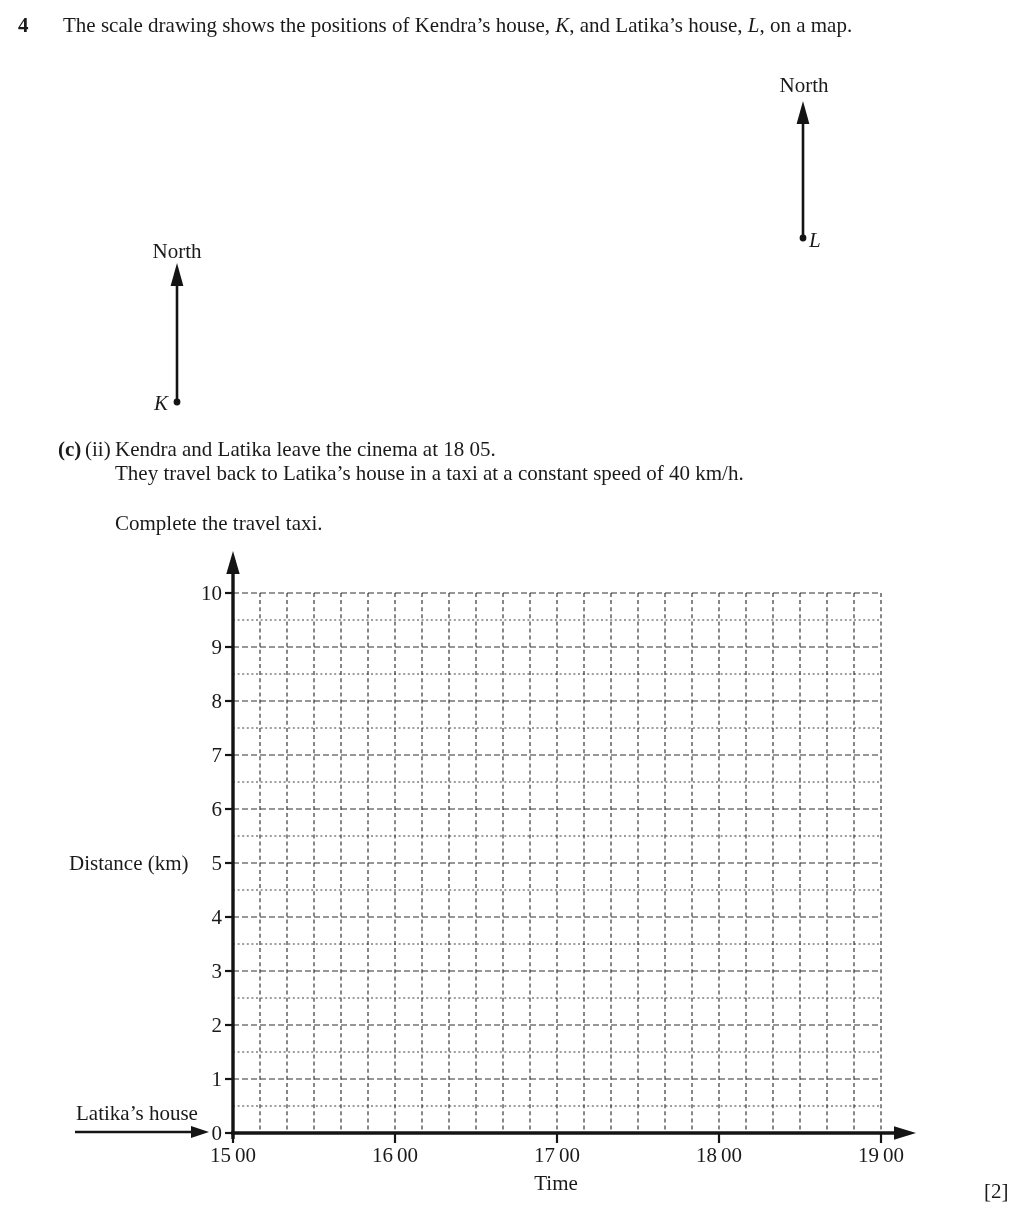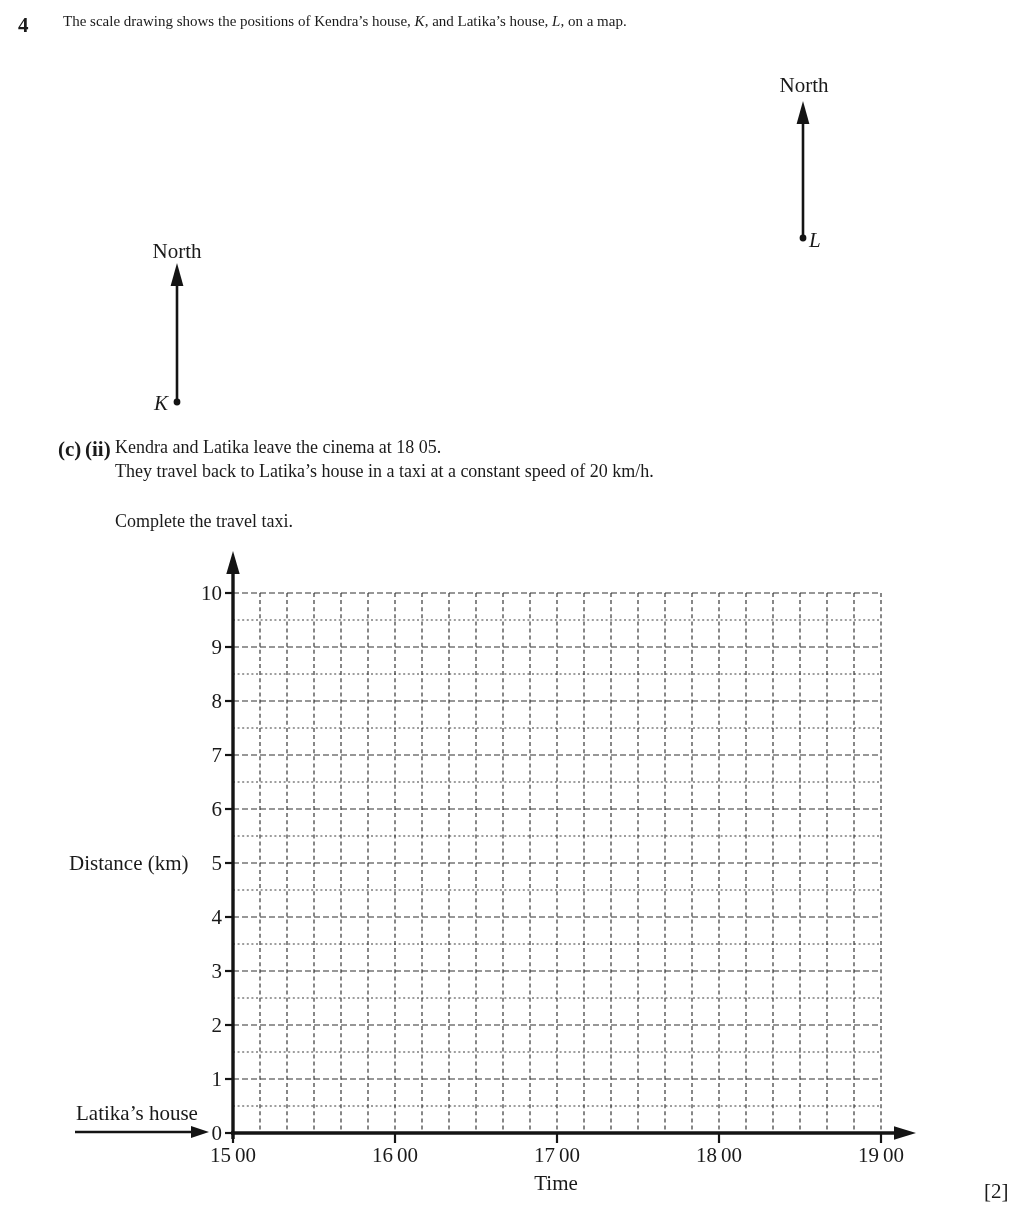--- a/index.html
+++ b/index.html
@@ -2,25 +2,25 @@
 <html><head>
 <meta charset="utf-8">
 <style>
   html,body{margin:0;padding:0}
   body{
     width:1030px;height:1213px;position:relative;background:#ffffff;
     font-family:"Liberation Serif",serif;color:#1a1a1a;overflow:hidden;
   }
   .abs{position:absolute}
   .qnum{left:18px;top:13px;font-size:21px;font-weight:bold}
-  .heading{left:63px;top:13px;font-size:15px;width:910px;white-space:nowrap}
+  .heading{left:63px;top:13px;font-size:21px;width:910px;white-space:nowrap}
   .heading i{font-style:italic}
   .clabel{left:58px;top:437px;font-size:21px;font-weight:bold}
-  .iilabel{left:85px;top:437px;font-size:21px;font-weight:bold}
-  .pline{font-size:18px;white-space:nowrap}
+  .iilabel{left:85px;top:437px;font-size:21px;font-weight:normal}
+  .pline{font-size:21px;white-space:nowrap}
   .l1{left:115px;top:437px}
   .l2{left:115px;top:461px}
   .l3{left:115px;top:511px}
   .marks{left:984px;top:1179px;font-size:21px}
   svg.layer{position:absolute;left:0;top:0}
   
   .svgt{font-family:"Liberation Serif",serif;font-size:21px;fill:#1a1a1a}
   .it{font-style:italic}
   .mid{text-anchor:middle}
   .end{text-anchor:end}
@@ -36,21 +36,21 @@
 </style>
 </head>
 <body>
 
 <div class="abs qnum">4</div>
 <div class="abs heading"><span>The scale drawing shows the positions of Kendra’s house, </span><i>K</i><span>, and Latika’s house, </span><i>L</i><span>, on a map.</span></div>
 
 <div class="abs clabel">(c)</div>
 <div class="abs iilabel">(ii)</div>
 <div class="abs pline l1">Kendra and Latika leave the cinema at 18 05.</div>
-<div class="abs pline l2">They travel back to Latika’s house in a taxi at a constant speed of 20 km/h.</div>
+<div class="abs pline l2">They travel back to Latika’s house in a taxi at a constant speed of 40 km/h.</div>
 <div class="abs pline l3">Complete the travel taxi.</div>
 
 <div class="abs marks">[2]</div>
 
 <svg class="layer" width="1030" height="1213" viewBox="0 0 1030 1213">
 
   <g>
     <text class="svgt mid" x="804" y="92">North</text>
     <line class="narrow" x1="803" y1="122" x2="803" y2="238"></line>
     <polygon class="ah" points="803,101 796.6,124 809.4,124"></polygon>

